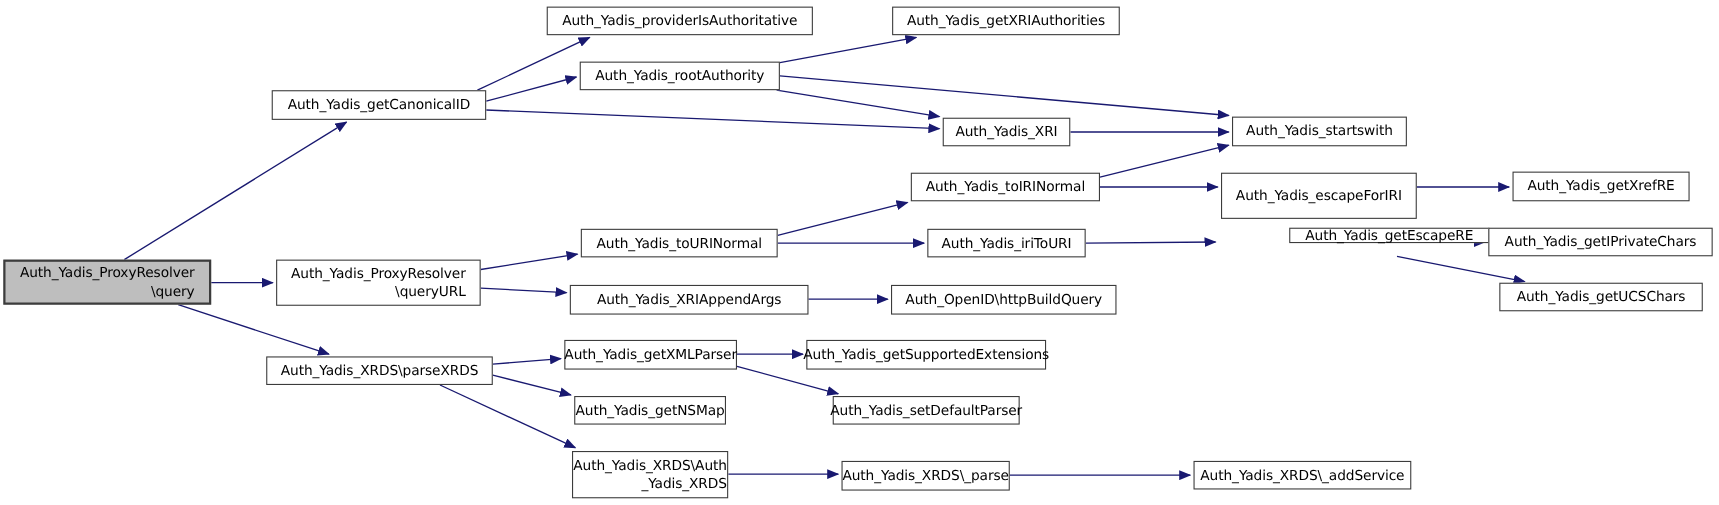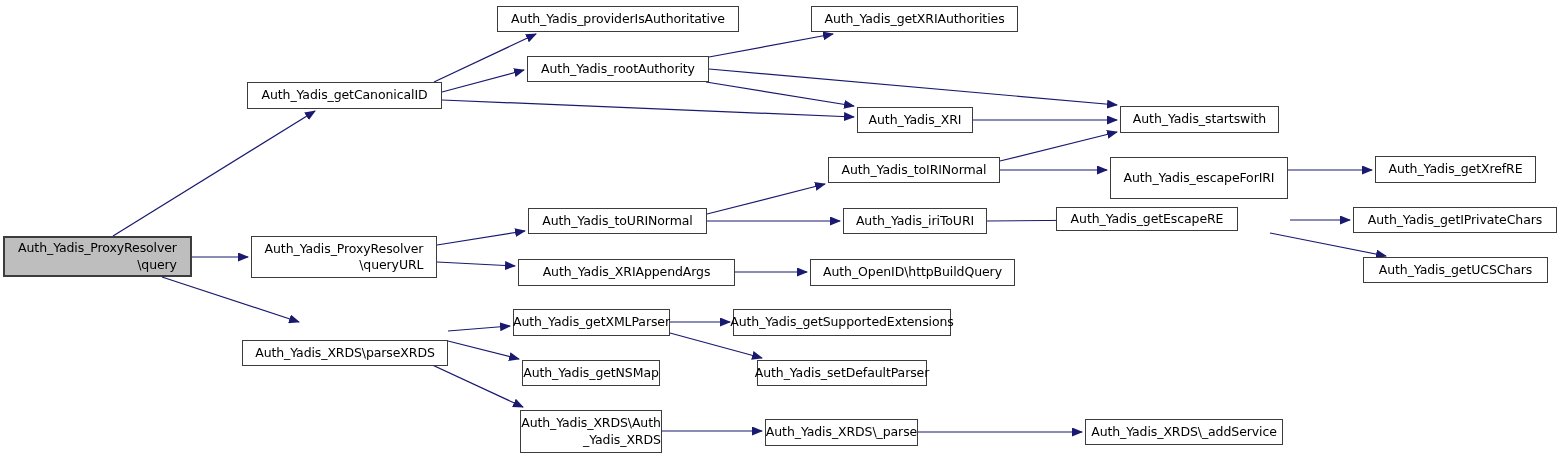--- a/index.html
+++ b/index.html
@@ -92,28 +92,28 @@
     <div class="node" style="left: 497px; top: 6px; width: 242px; height: 26px;">Auth_Yadis_providerIsAuthoritative</div>
     <div class="node" style="left: 527px; top: 56px; width: 182px; height: 26px;">Auth_Yadis_rootAuthority</div>
     <div class="node" style="left: 811px; top: 6px; width: 207px; height: 26px;">Auth_Yadis_getXRIAuthorities</div>
     <div class="node" style="left: 857px; top: 107px; width: 116px; height: 26px;">Auth_Yadis_XRI</div>
     <div class="node" style="left: 1120px; top: 106px; width: 159px; height: 27px;">Auth_Yadis_startswith</div>
     <div class="node" style="left: 828px; top: 157px; width: 172px; height: 26px;">Auth_Yadis_toIRINormal</div>
     <div class="node" style="left: 1110px; top: 157px; width: 178px; height: 42px;">Auth_Yadis_escapeForIRI</div>
     <div class="node" style="left: 1375px; top: 156px; width: 161px; height: 27px;">Auth_Yadis_getXrefRE</div>
     <div class="node" style="left: 528px; top: 208px; width: 179px; height: 26px;">Auth_Yadis_toURINormal</div>
     <div class="node" style="left: 843px; top: 208px; width: 144px; height: 26px;">Auth_Yadis_iriToURI</div>
-    <div class="node" style="left: 1056px; top: 207px; width: 182px; height: 24px;">Auth_Yadis_getEscapeRE</div>
+    <div class="node" style="left: 1172px; top: 207px; width: 182px; height: 14px;">Auth_Yadis_getEscapeRE</div>
     <div class="node" style="left: 1353px; top: 207px; width: 204px; height: 26px;">Auth_Yadis_getIPrivateChars</div>
     <div class="node" style="left: 1363px; top: 257px; width: 185px; height: 26px;">Auth_Yadis_getUCSChars</div>
     <div class="node" style="left: 251px; top: 236px; width: 186px; height: 42px;">Auth_Yadis_ProxyResolver
 \queryURL</div>
     <div class="node" style="left: 518px; top: 259px; width: 217px; height: 27px;">Auth_Yadis_XRIAppendArgs</div>
     <div class="node" style="left: 810px; top: 259px; width: 205px; height: 27px;">Auth_OpenID\httpBuildQuery</div>
-    <div class="node" style="left: 242px; top: 324px; width: 206px; height: 26px; margin-top: 16px;">Auth_Yadis_XRDS\parseXRDS</div>
+    <div class="node" style="left: 242px; top: 324px; width: 206px; height: 26px;">Auth_Yadis_XRDS\parseXRDS</div>
     <div class="node" style="left: 513px; top: 309px; width: 157px; height: 27px;">Auth_Yadis_getXMLParser</div>
     <div class="node" style="left: 733px; top: 309px; width: 218px; height: 27px;">Auth_Yadis_getSupportedExtensions</div>
     <div class="node" style="left: 522px; top: 360px; width: 138px; height: 26px;">Auth_Yadis_getNSMap</div>
     <div class="node" style="left: 757px; top: 360px; width: 170px; height: 26px;">Auth_Yadis_setDefaultParser</div>
     <div class="node" style="left: 520px; top: 410px; width: 142px; height: 43px;">Auth_Yadis_XRDS\Auth
 _Yadis_XRDS</div>
     <div class="node" style="left: 765px; top: 419px; width: 153px; height: 27px;">Auth_Yadis_XRDS\_parse</div>
     <div class="node" style="left: 1085px; top: 419px; width: 198px; height: 26px;">Auth_Yadis_XRDS\_addService</div>
   </div>
 

